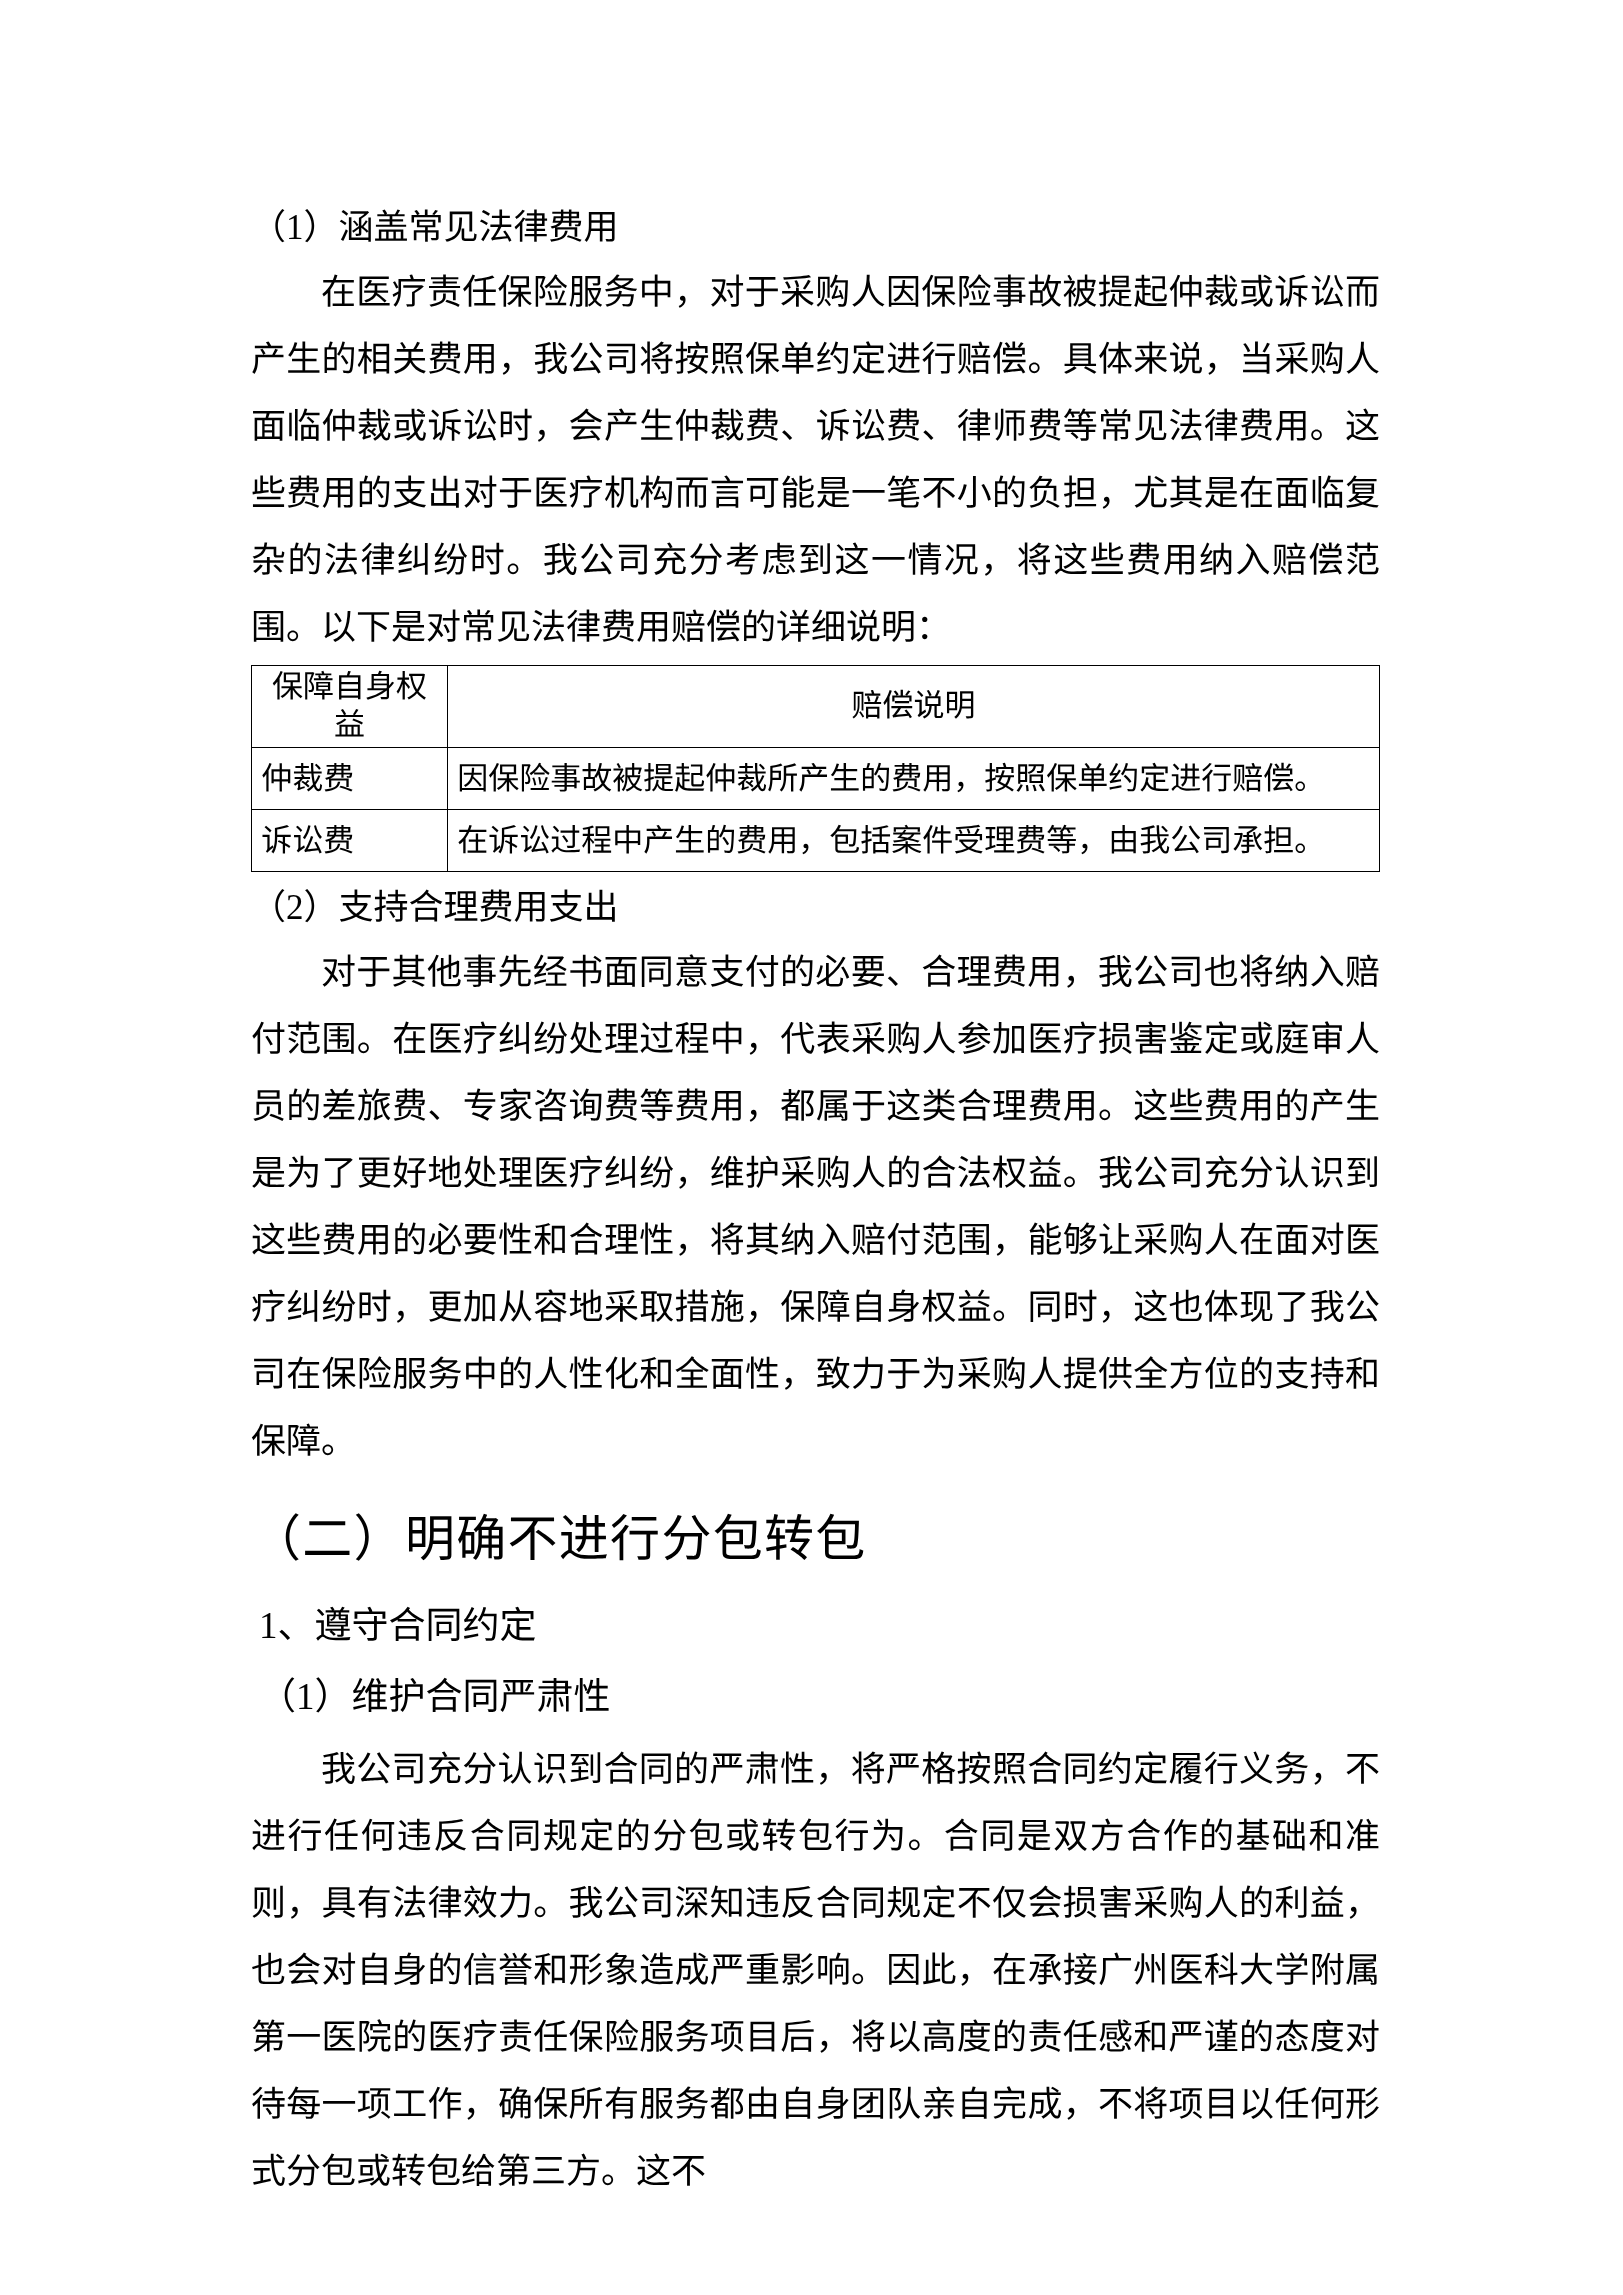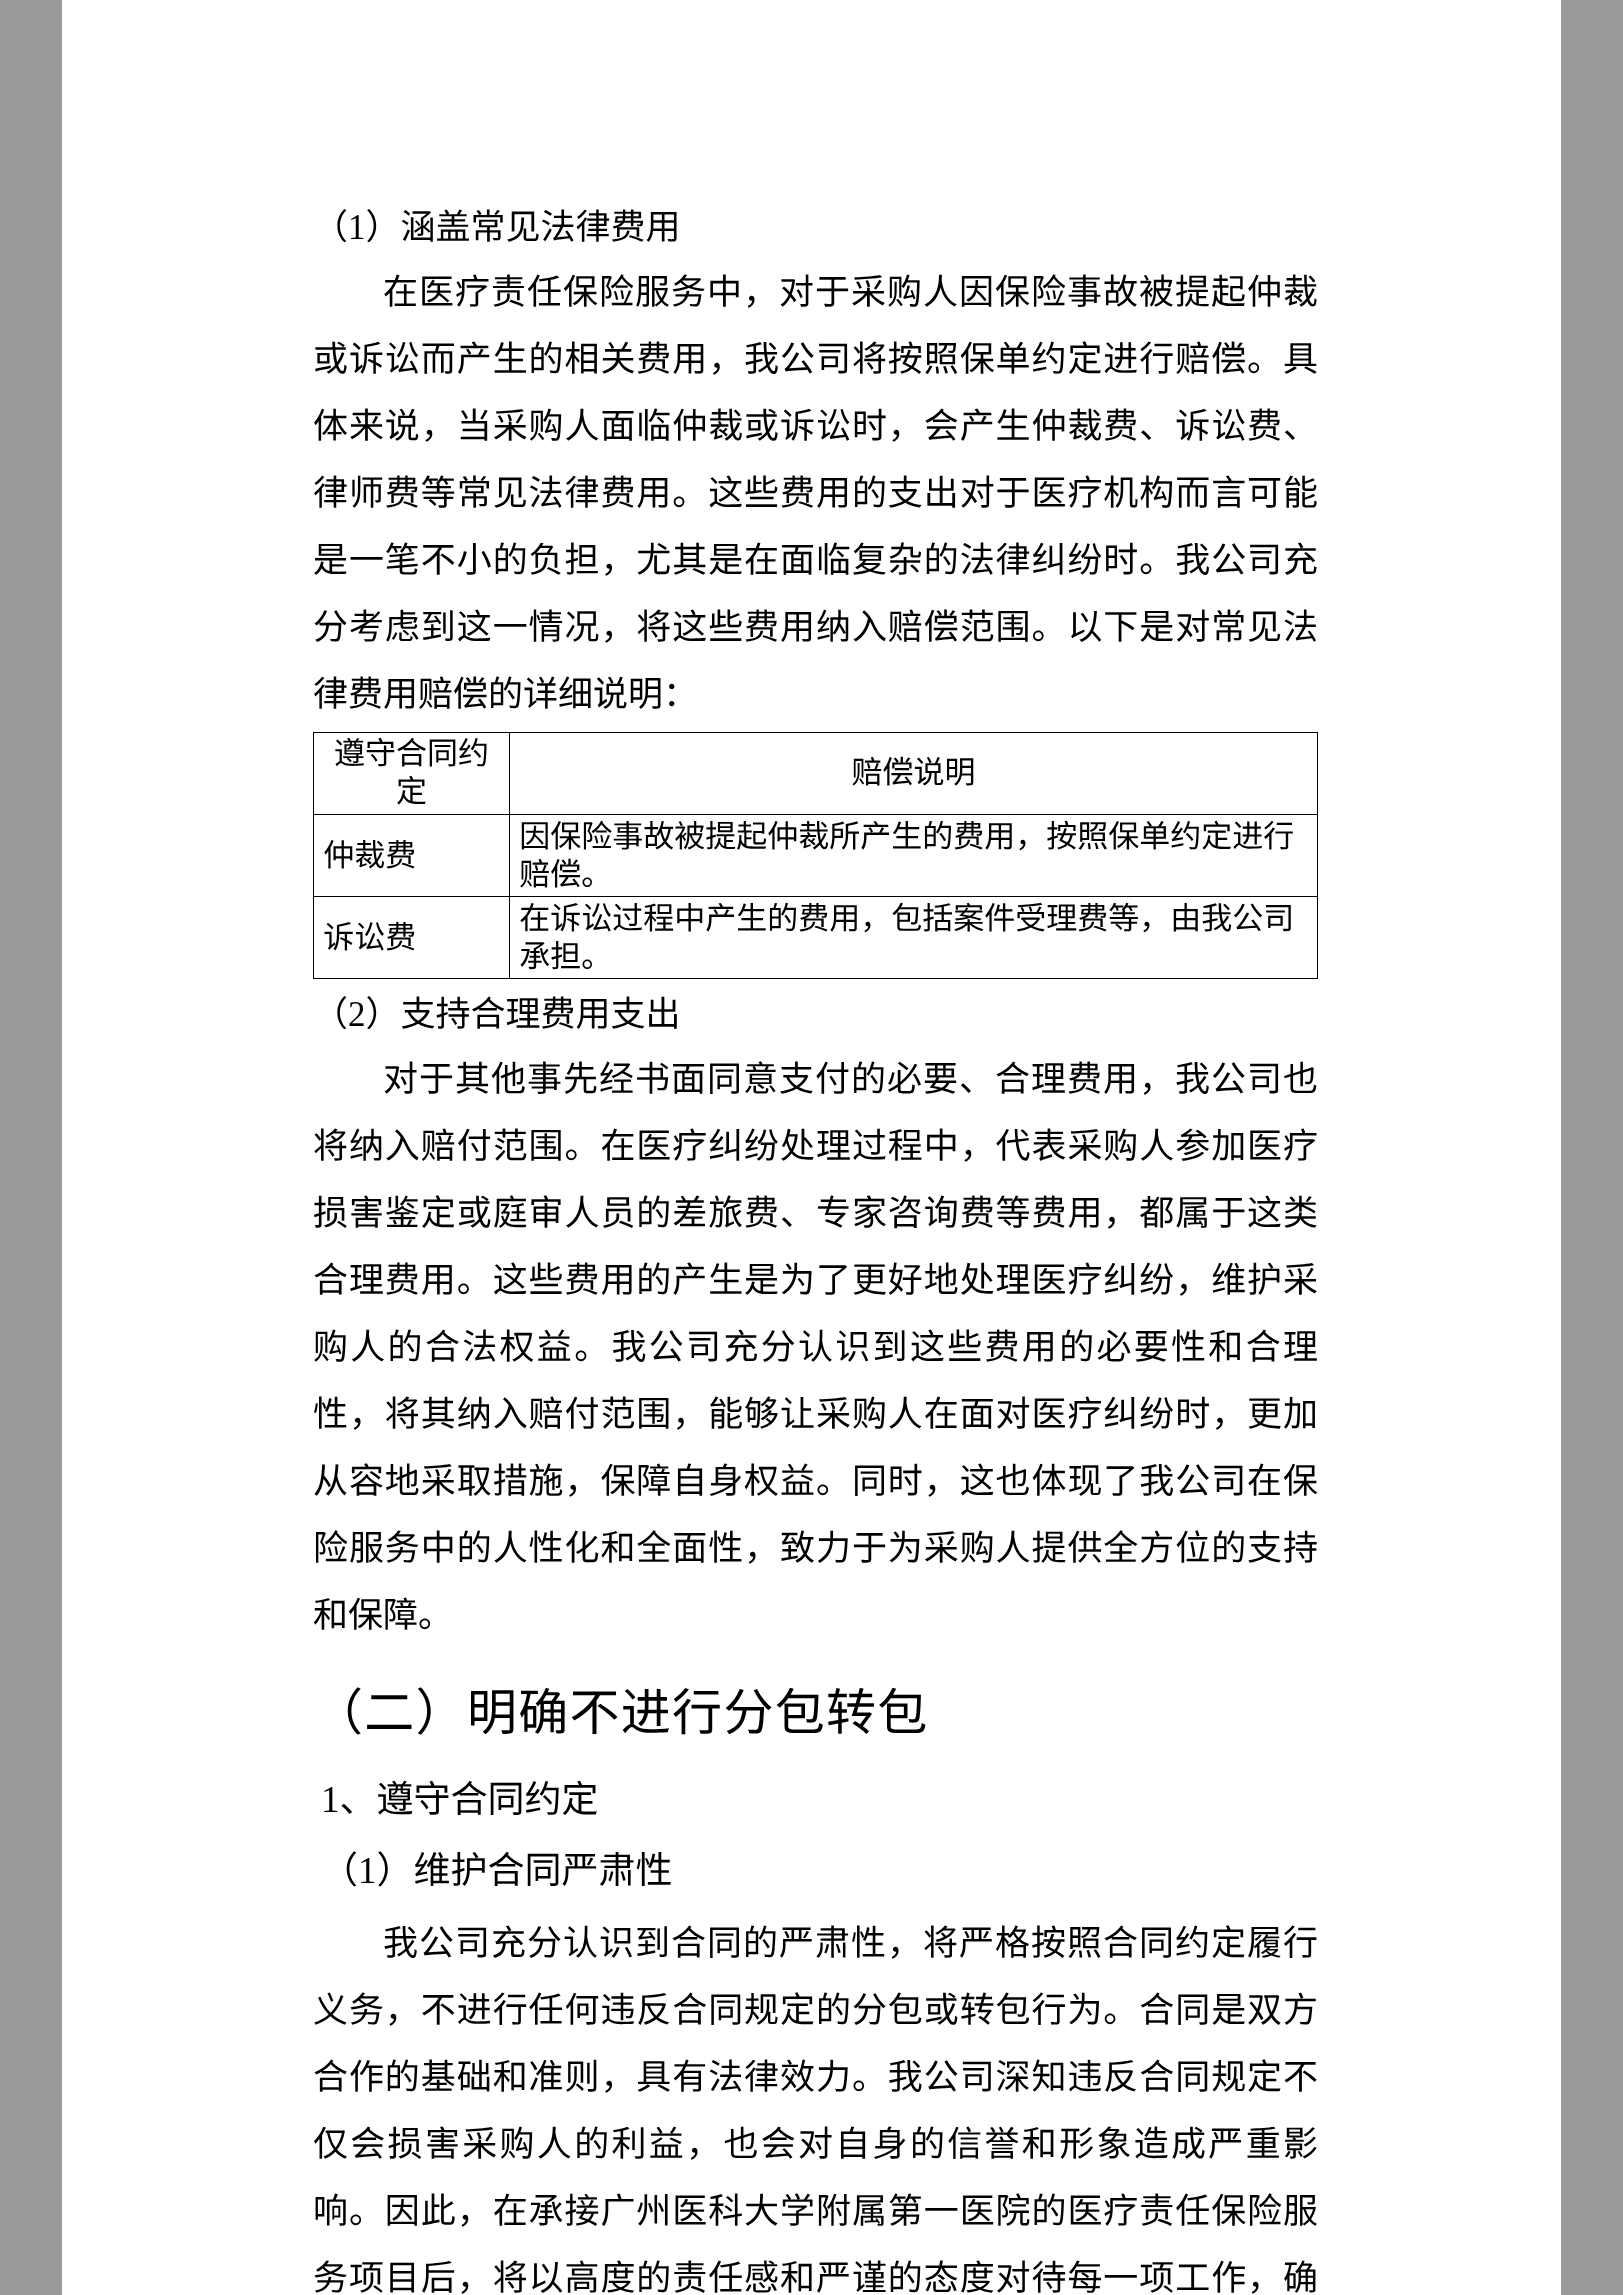--- a/index.html
+++ b/index.html
@@ -2,21 +2,21 @@
 <html lang="zh-CN" style="font-size:10.5px"><head>
 <meta charset="utf-8">
 <style>
   html, body {
     margin: 0;
     padding: 0;
     background: #9a9a9a;
   }
   .page {
     position: relative;
-    width: 1499px;
+    width: 1623px;
     height: 2295px;
     margin: 0 auto;
     background: #ffffff;
     box-sizing: border-box;
     padding: 196px 243px 0 251px;
     font-family: "Liberation Serif", "DejaVu Serif", serif;
     color: #000000;
     font-size: 35px;
     line-height: 63px;
   }
@@ -76,21 +76,21 @@
 
   <p class="body-paragraph">在医疗责任保险服务中，对于采购人因保险事故被提起仲裁或诉讼而产生的相关费用，我公司将按照保单约定进行赔偿。具体来说，当采购人面临仲裁或诉讼时，会产生仲裁费、诉讼费、律师费等常见法律费用。这些费用的支出对于医疗机构而言可能是一笔不小的负担，尤其是在面临复杂的法律纠纷时。我公司充分考虑到这一情况，将这些费用纳入赔偿范围。以下是对常见法律费用赔偿的详细说明：</p>
 
   <table class="fees-table">
     <colgroup>
       <col class="col-type">
       <col>
     </colgroup>
     <tbody>
       <tr>
-        <td class="cell-header">遵守合同约定</td>
+        <td class="cell-header">保障自身权益</td>
         <td class="cell-header">赔偿说明</td>
       </tr>
       <tr>
         <td class="cell-type">仲裁费</td>
         <td class="cell-desc">因保险事故被提起仲裁所产生的费用，按照保单约定进行赔偿。</td>
       </tr>
       <tr>
         <td class="cell-type">诉讼费</td>
         <td class="cell-desc">在诉讼过程中产生的费用，包括案件受理费等，由我公司承担。</td>
       </tr>

